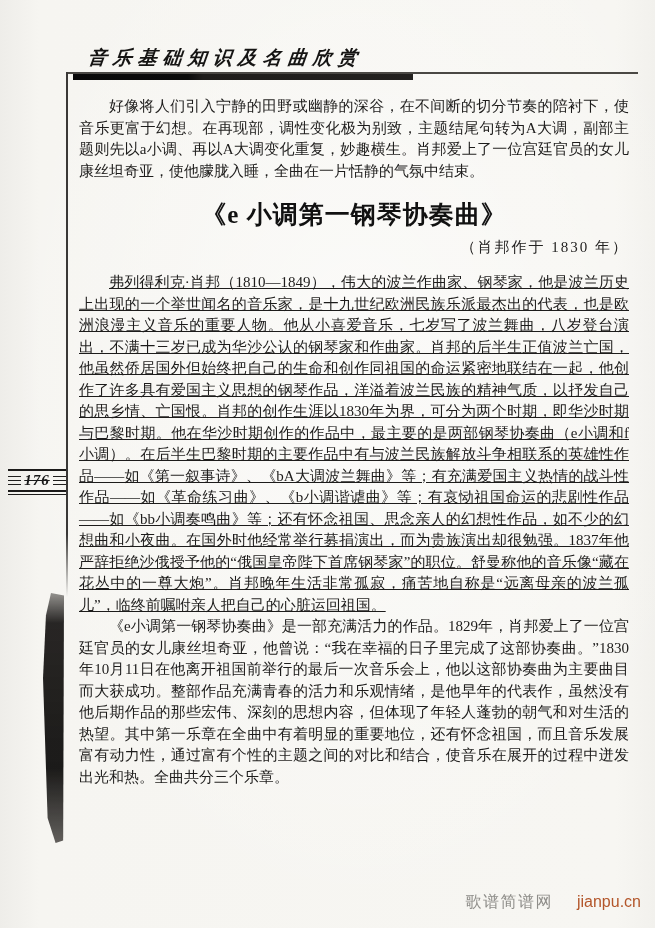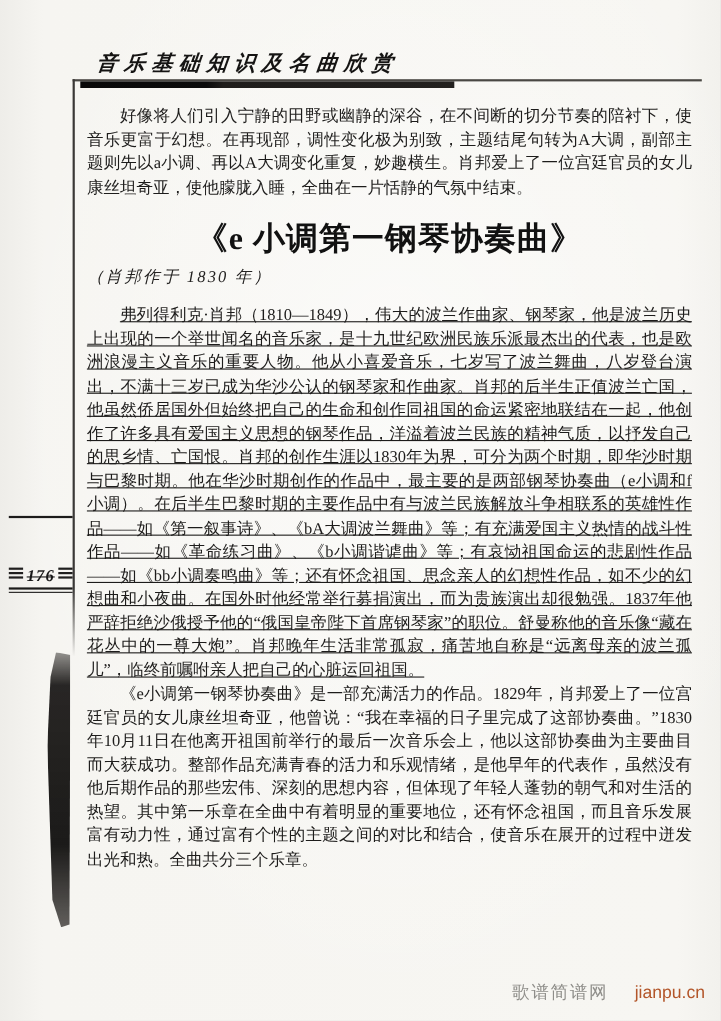--- a/index.html
+++ b/index.html
@@ -24,45 +24,45 @@
   
   .head-rule-thin { position:absolute; left:66px; top:72px; width:572px; height:2px; background:#4a4844; }
   .head-rule-bar  { position:absolute; left:73px; top:74px; width:340px; height:6px;
     background:linear-gradient(to right,#090909 0,#0b0b0b 115px,#1f1d1b 130px,#23211f 100%); }
   .left-rule { position:absolute; left:66px; top:72px; width:2px; height:525px;
     background:linear-gradient(to bottom,#3a3836 0,#3a3836 88%,rgba(58,56,54,0) 100%); }
   
   .page-tab { position:absolute; left:8px; top:469px; width:58px; color:#191919; }
   .tab-line { height:0; border-top:2px solid #1c1b1a; }
   .tab-line.thin { border-top-width:1.5px; margin-top:2px; }
-  .tab-mid { display:flex; gap:3px; padding:1px 0;margin-top:44px; }
+  .tab-mid { display:flex; align-items:center; gap:3px; padding:1px 0; }
   .tab-stripes { flex:1; display:flex; flex-direction:column; gap:2.5px; }
   .tab-stripes i { display:block; height:1.5px; background:#201f1e; }
   .tab-num { font-style:italic; font-weight:bold; font-size:15px; letter-spacing:1px;
     text-decoration:line-through; text-decoration-thickness:1px; }
   
   .smudge { position:absolute; left:43px; top:593px; width:21px; height:250px;
     background:linear-gradient(to bottom, rgba(28,25,22,.45) 0, rgba(17,15,14,.9) 12%,
       rgba(15,14,13,.95) 70%, rgba(34,31,28,.7) 100%);
     clip-path:polygon(38% 0, 100% 1%, 96% 99%, 60% 100%, 22% 90%, 0 34%, 14% 9%);
     filter:blur(.5px);
   }
   
   .content {
     position:absolute; left:79px; top:96px; width:550px;
     color:#1d1c1b; font-size:15px; line-height:21.5px;
     text-align:justify; font-weight:500;
   }
   .body-p { margin:0; text-indent:2em; }
   .piece-title {
     margin:17px 0 0; text-align:center; text-indent:0;
-    font-size:29px; font-weight:bold; letter-spacing:1px;
+    font-size:25px; font-weight:bold; letter-spacing:1px;
     line-height:1.3; color:#111;
   }
-  .piece-subtitle { margin:5px 0 0; text-align:left; font-size:15px; letter-spacing:2px; color:#242322;font-style:italic; }
+  .piece-subtitle { margin:5px 0 0; text-align:right; font-size:15px; letter-spacing:2px; color:#242322; }
   .p-after-title { margin-top:14px;text-decoration:underline; }
   
   .watermark { position:absolute; right:14px; top:892px; font-size:16px;
     color:#8f8e8a; letter-spacing:1.5px; white-space:nowrap; }
   .wm-url { margin-left:24px; letter-spacing:0;
     font-family:"Liberation Sans","DejaVu Sans",sans-serif; }
 </style>
 </head>
 <body>
 

